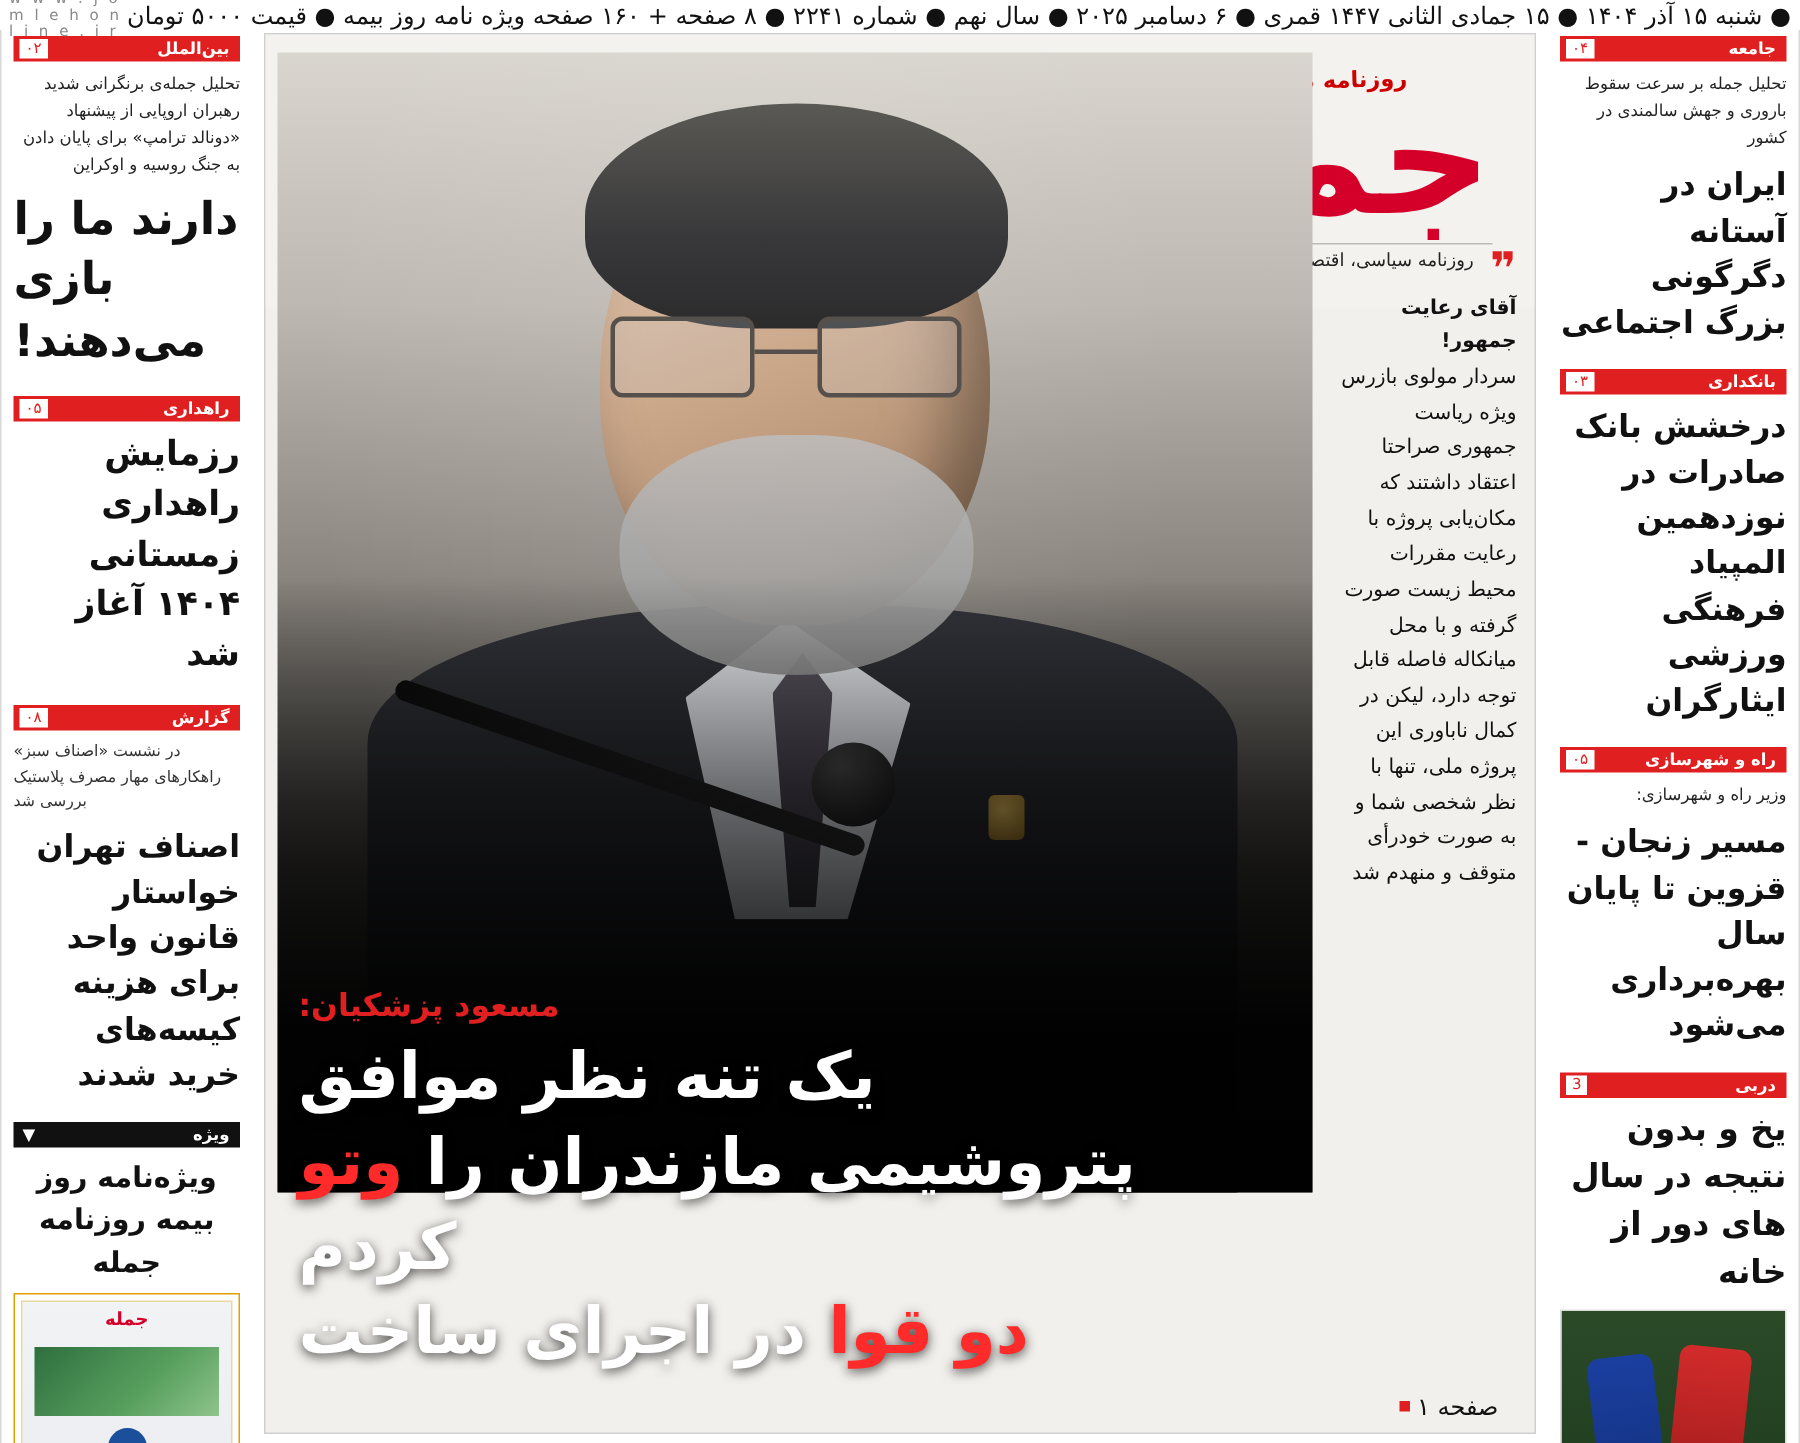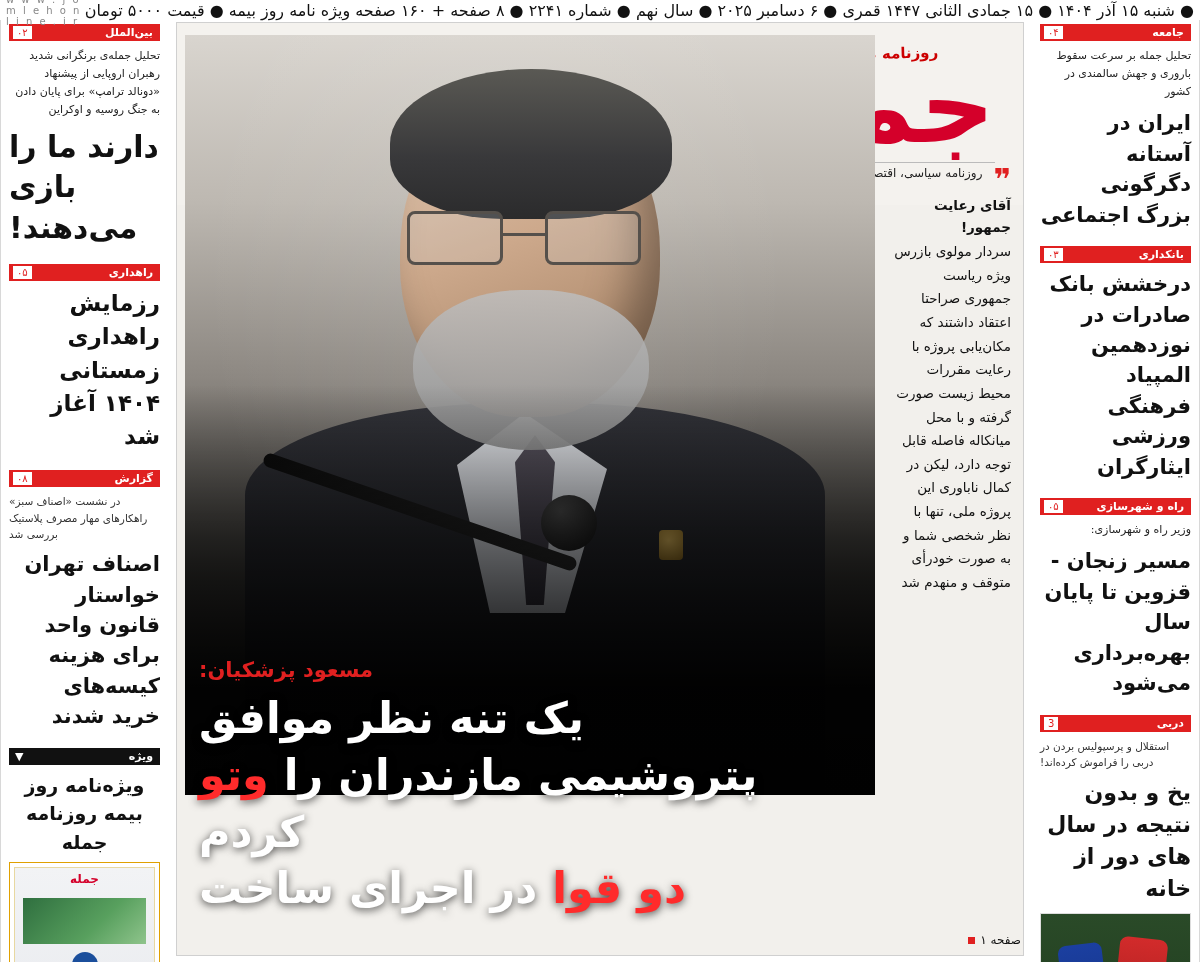--- a/index.html
+++ b/index.html
@@ -319,23 +319,23 @@
     font-weight: bold;
     font-size: 43px;
     line-height: 1.32;
     letter-spacing: -0.5px;
     text-shadow: 0 2px 8px rgba(0,0,0,0.7);
   }
   .mainhead .line .red { color: #ff2b2b; }
 
   .page-foot {
     position: absolute;
-    bottom: 8px; right: 2px;
-    direction: rtl;
-    font-size: 12px;
+    bottom: 8px; right: 24px;
+    direction: rtl;
+    font-size: 16px;
     color: #111;
     display: flex;
     align-items: center;
     gap: 5px;
   }
   .page-foot .sq { width: 7px; height: 7px; background: #e02020; display: inline-block; }
 
   
   .promo {
     border: 1px solid #e0a000;
@@ -448,21 +448,20 @@
       </div>
       <div class="kicker">وزیر راه و شهرسازی:</div>
       <div class="headline-sm">مسیر زنجان - قزوین تا پایان سال بهره‌برداری می‌شود</div>
     </div>
 
     <div class="block">
       <div class="sec-tag">
         <span class="label">دربی</span>
         <span class="pagenum">3</span>
       </div>
-      <div class="tiny-note">استقلال و پرسپولیس بردن در دربی را فراموش کرده‌اند!</div>
       <div class="headline-sm" style="font-size:22px;margin-top:6px">یخ و بدون نتیجه در سال های دور از خانه</div>
       <div class="sportbox">
         <div class="sp-p1"></div>
         <div class="sp-p2"></div>
 
       </div>
     </div>
   </div>
 
   <div class="col col-center">

